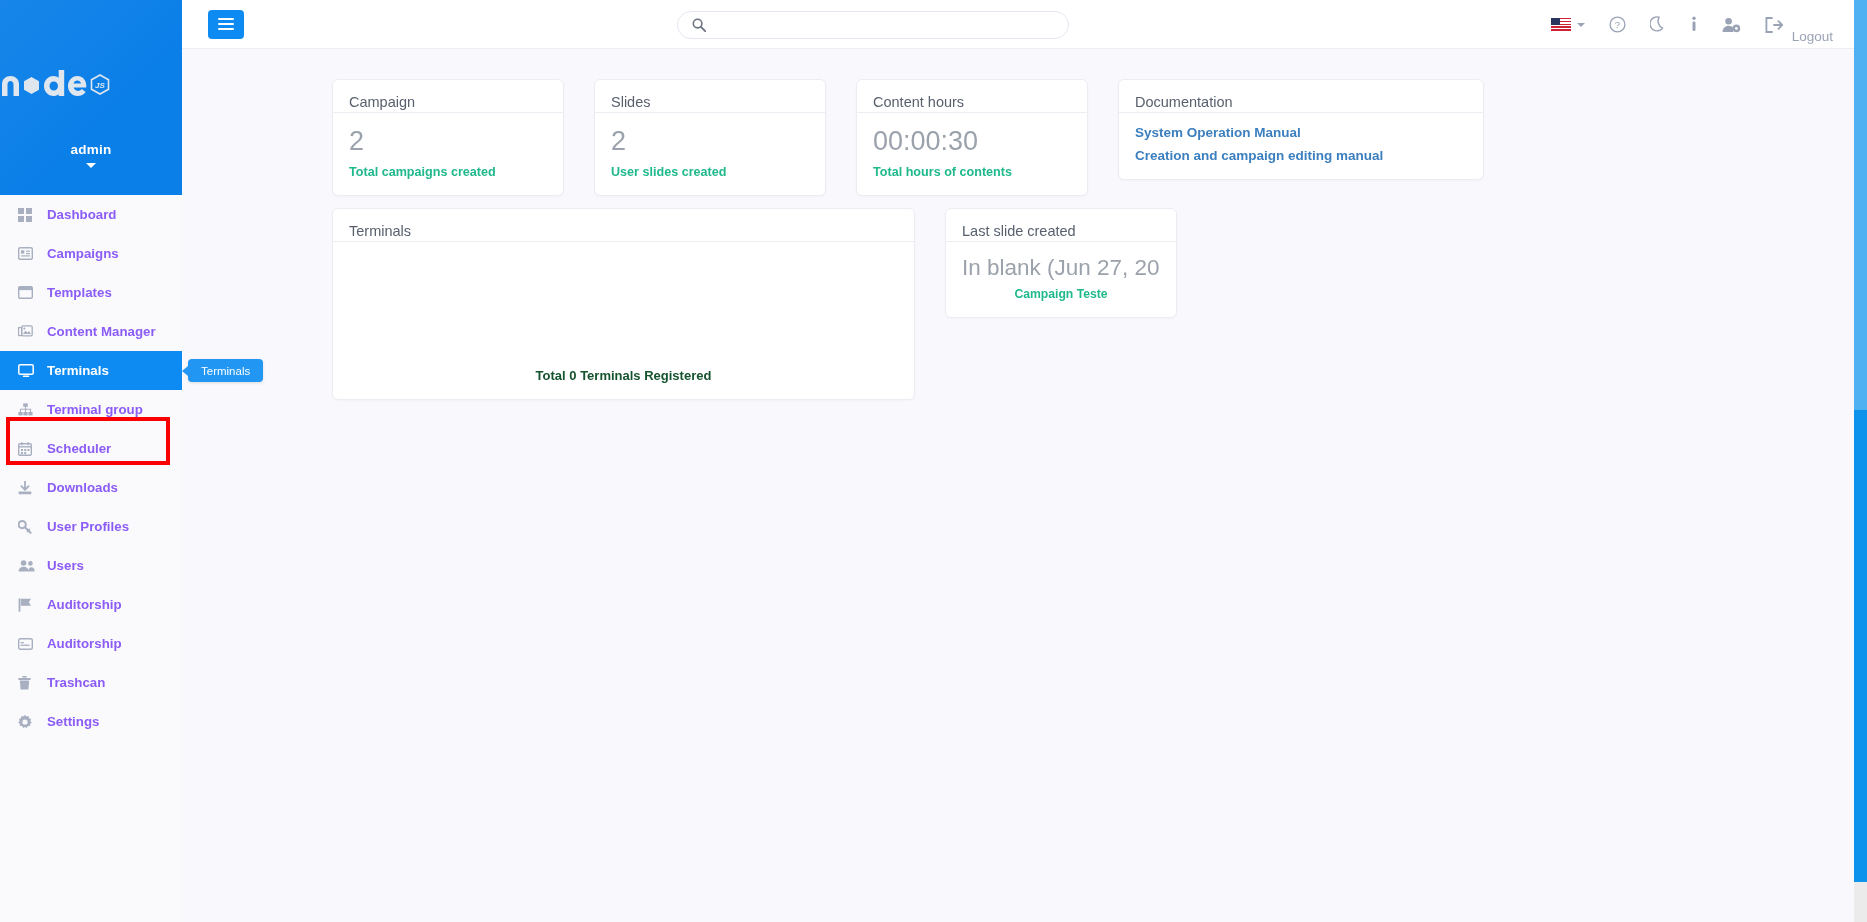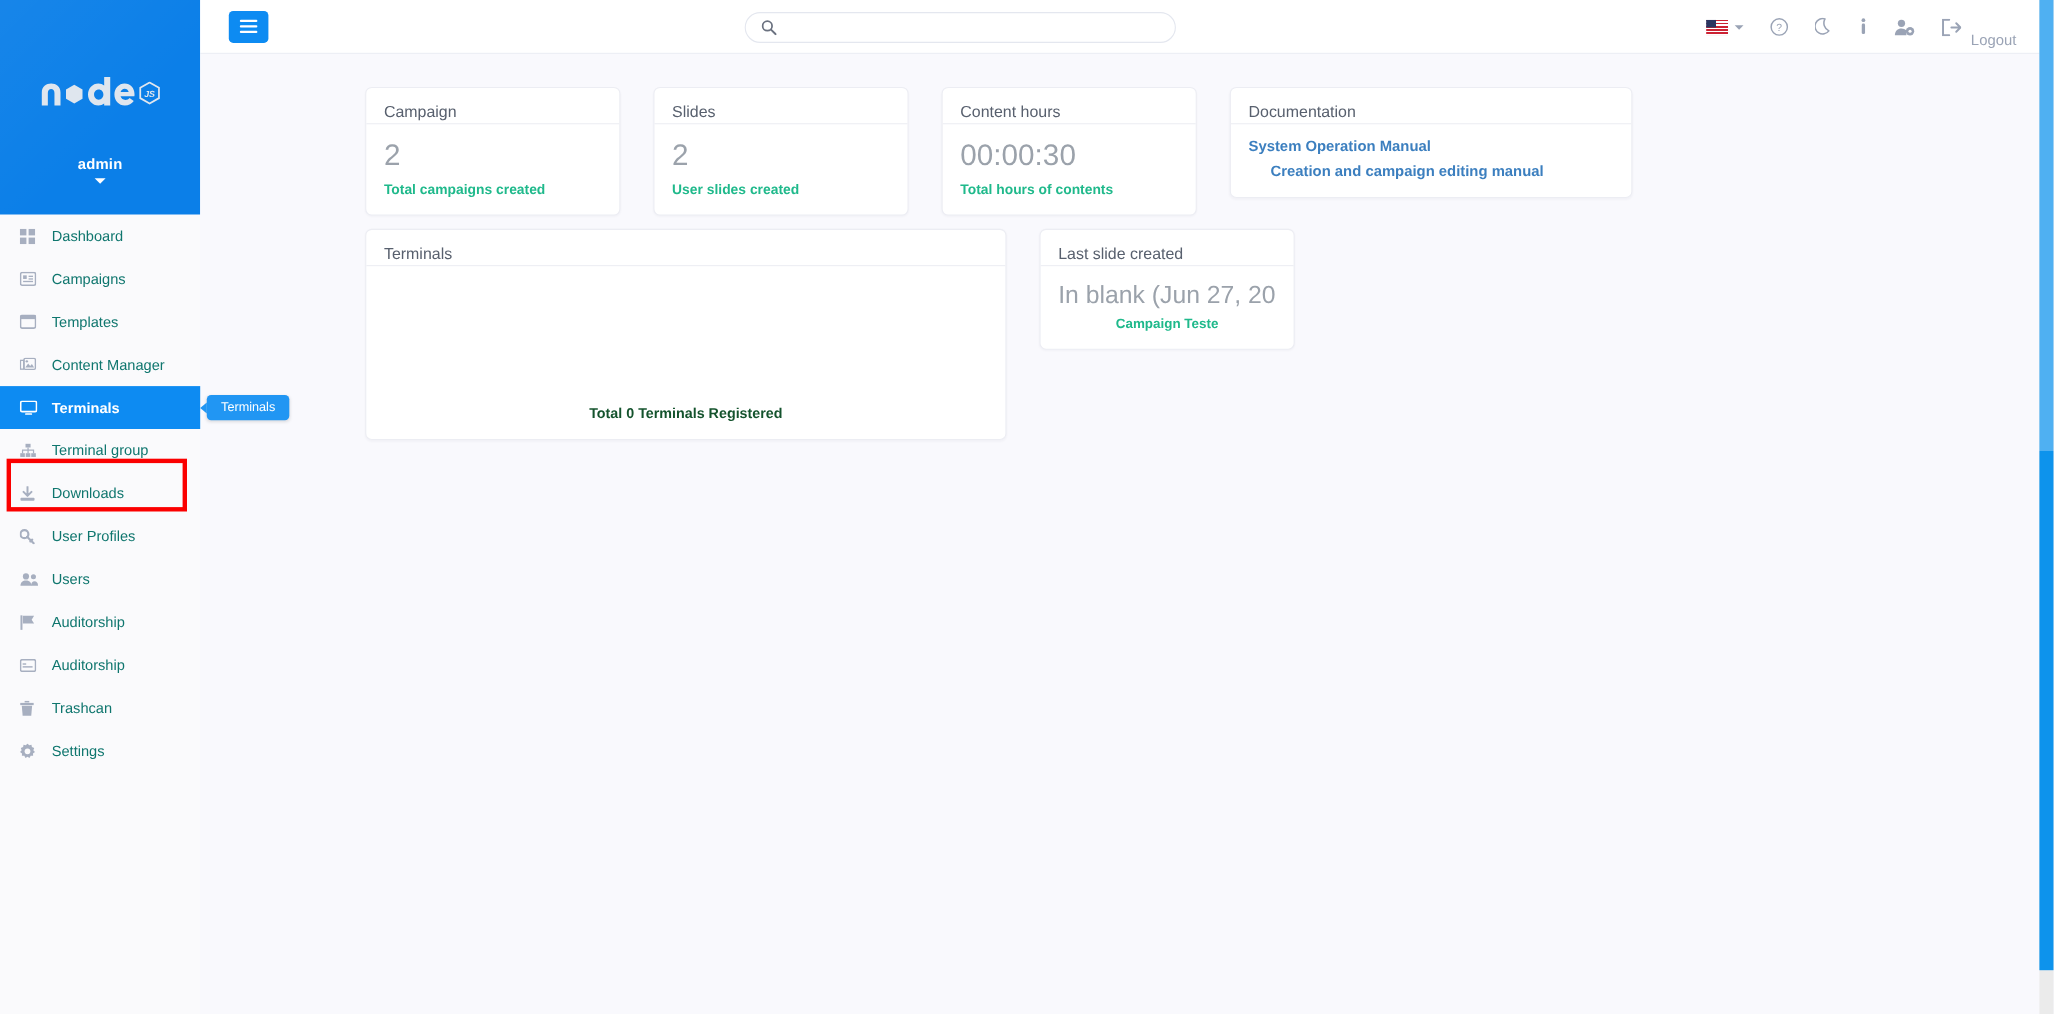--- a/index.html
+++ b/index.html
@@ -21,21 +21,21 @@
   }
   .sidebar-top {
     position: relative;
     height: 195px;
     background: #0b7fe8;
     background-image: linear-gradient(135deg, rgba(255,255,255,0.05) 0%, rgba(255,255,255,0.0) 60%);
     overflow: hidden;
   }
   .brand {
     position: absolute; left: 0; right: 0; top: 70px;
-    text-align: center;
+    text-align: left;
     user-select: none;
     font-style: italic;
   }
   .brand svg { display: inline-block; }
   .user-name {
     position: absolute; left: 0; right: 0; top: 142px;
     text-align: center;
     color: #ffffff;
     font-weight: bold;
     font-size: 13.5px;
@@ -53,24 +53,25 @@
     border-right: 5px solid transparent;
     border-top: 5px solid #ffffff;
   }
 
   .nav { padding-top: 0; }
   .nav-item {
     position: relative;
     display: flex; align-items: center;
     height: 39px;
     padding-left: 18px;
-    color: #0f766e;
+    color: #8b5cf6;
     font-size: 13.3px;
     cursor: pointer;
     white-space: nowrap;
+    font-weight: bold;
   }
   .nav-item .nav-ico {
     width: 22px; min-width: 22px;
     display: inline-flex; align-items: center; justify-content: flex-start;
     color: #a7afc0;
     margin-right: 7px;
   }
   .nav-item .nav-label { line-height: 1; }
   .nav-item.active {
     background: #0d8bf2;
@@ -253,21 +254,21 @@
 
   .doc-link {
     display: block;
     color: #3c7fbf;
     font-size: 13.5px;
     font-weight: bold;
     text-decoration: none;
     margin-bottom: 8px;
     cursor: pointer;
   }
-  .doc-link:last-child { margin-bottom: 0; margin-left: 20px; }
+  .doc-link:last-child { margin-bottom: 0; }
 
   .card-terminals { width: 583px; }
   .terminals-body {
     height: 157px;
     position: relative;
   }
   .terminals-empty {
     position: absolute;
     left: 0; right: 0; bottom: 16px;
     text-align: center;
@@ -405,20 +406,36 @@
               <rect x="5.2" y="0.4" width="4.6" height="3.4" fill="currentColor"></rect>
               <rect x="0.4" y="9" width="4.2" height="3.4" fill="currentColor"></rect>
               <rect x="10.4" y="9" width="4.2" height="3.4" fill="currentColor"></rect>
               <rect x="5.4" y="9" width="4.2" height="3.4" fill="currentColor"></rect>
               <path d="M7.5 3.8 V6.2 M2.5 9 V6.2 H12.5 V9 M7.5 6.2 V9" stroke="currentColor" stroke-width="1.1" fill="none"></path>
             </svg>
         </span>
         <span class="nav-label">Terminal group</span>
       </div>
 
+      <div class="nav-item">
+        <span class="nav-ico">
+          <svg width="14" height="14" viewBox="0 0 14 14">
+              <rect x="0.7" y="1.7" width="12.6" height="11.6" rx="1.3" fill="none" stroke="currentColor" stroke-width="1.4"></rect>
+              <path d="M0.7 4.8 H13.3" stroke="currentColor" stroke-width="1.4"></path>
+              <rect x="3.2" y="0.2" width="1.4" height="3" fill="currentColor"></rect>
+              <rect x="9.4" y="0.2" width="1.4" height="3" fill="currentColor"></rect>
+              <rect x="3" y="7" width="2" height="2" fill="currentColor"></rect>
+              <rect x="6.2" y="7" width="2" height="2" fill="currentColor"></rect>
+              <rect x="9.4" y="7" width="2" height="2" fill="currentColor"></rect>
+              <rect x="3" y="10" width="2" height="2" fill="currentColor"></rect>
+              <rect x="6.2" y="10" width="2" height="2" fill="currentColor"></rect>
+            </svg>
+        </span>
+        <span class="nav-label">Scheduler</span>
+      </div>
 
 
       <div class="nav-item">
         <span class="nav-ico">
           <svg width="14" height="14" viewBox="0 0 14 14">
               <path d="M7 0.5 V7.5 M3.4 5.2 L7 8.8 L10.6 5.2" stroke="currentColor" stroke-width="1.8" fill="none" stroke-linecap="round" stroke-linejoin="round"></path>
               <rect x="0.6" y="10.6" width="12.8" height="2.6" rx="0.8" fill="currentColor"></rect>
             </svg>
         </span>
         <span class="nav-label">Downloads</span>

